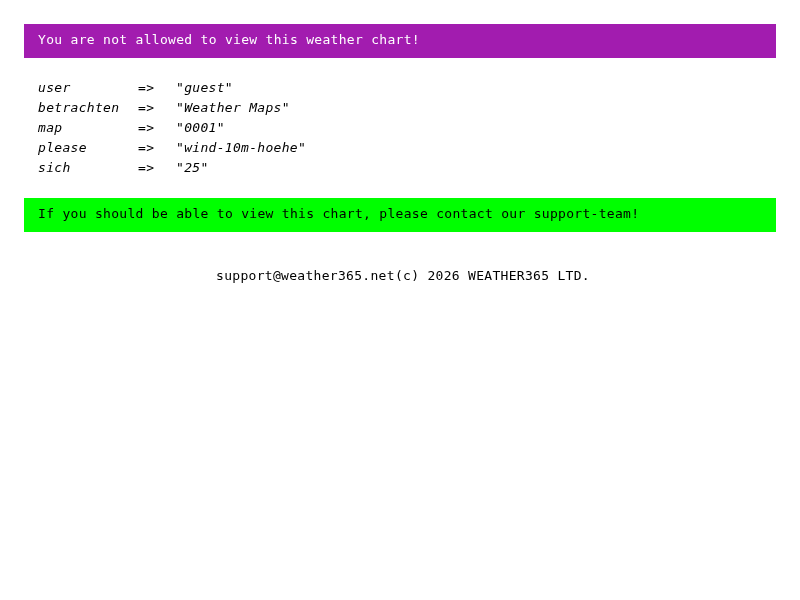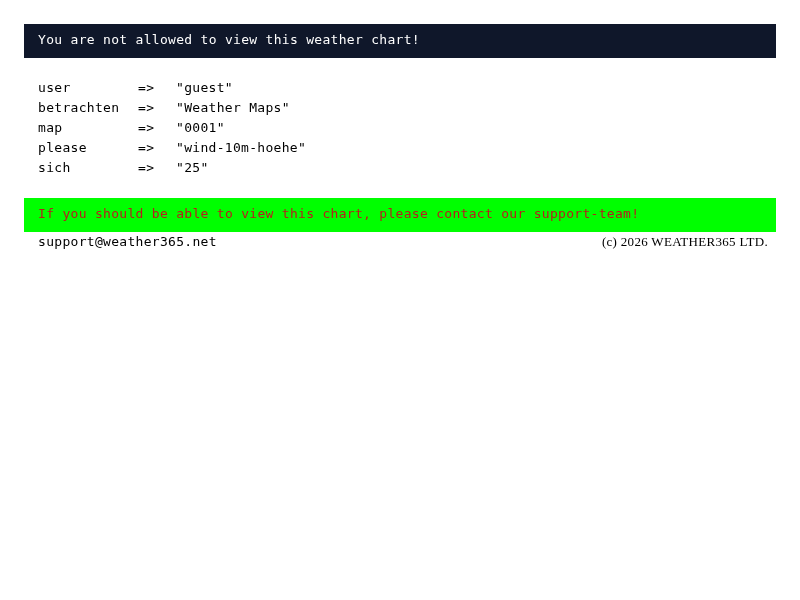--- a/index.html
+++ b/index.html
@@ -25,73 +25,73 @@
     left: 24px;
     width: 752px;
     box-sizing: border-box;
     padding: 6px 14px 8px 14px;
     line-height: 1.55;
     font-size: 13px;
     letter-spacing: 0.3px;
   }
   .banner-error {
     top: 24px;
-    background: #0f172a;
+    background: #a21caf;
     color: #ffffff;
   }
   .banner-ok {
     top: 198px;
     background: #00ff00;
-    color: #b91c1c;
+    color: #000000;
   }
   .banner-line {
     white-space: pre;
   }
   .params {
     position: absolute;
     left: 38px;
     top: 80px;
     width: 700px;
   }
   .param-row {
     display: flex;
     align-items: baseline;
     height: 20px;
     white-space: pre;
     letter-spacing: 0.3px;
+    font-style: italic;
   }
   .param-key {
     display: inline-block;
     width: 100px;
   }
   .param-arrow {
     display: inline-block;
     width: 38px;
   }
   .param-val {
     display: inline-block;
   }
   .footer {
     position: absolute;
     left: 38px;
-    top: 234px;
+    top: 268px;
     width: 730px;
     display: flex;
-    justify-content: space-between;
+    justify-content: center;
     align-items: baseline;
     white-space: pre;
     letter-spacing: 0.3px;
   }
   .footer-contact {
     color: #000000;
     text-decoration: none;
   }
   .footer-copy {
     color: #000000;
-    font-family: Liberation Serif, serif;
   }
 </style>
 </head>
 <body>
 
 <div class="page">
 
   <div class="banner banner-error">
     <div class="banner-line">You are not allowed to view this weather chart!</div>
   </div>

